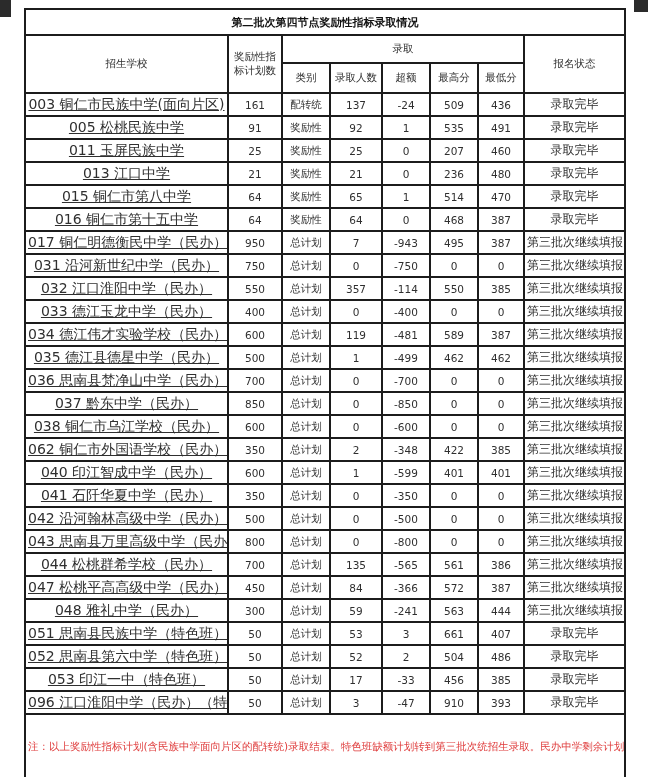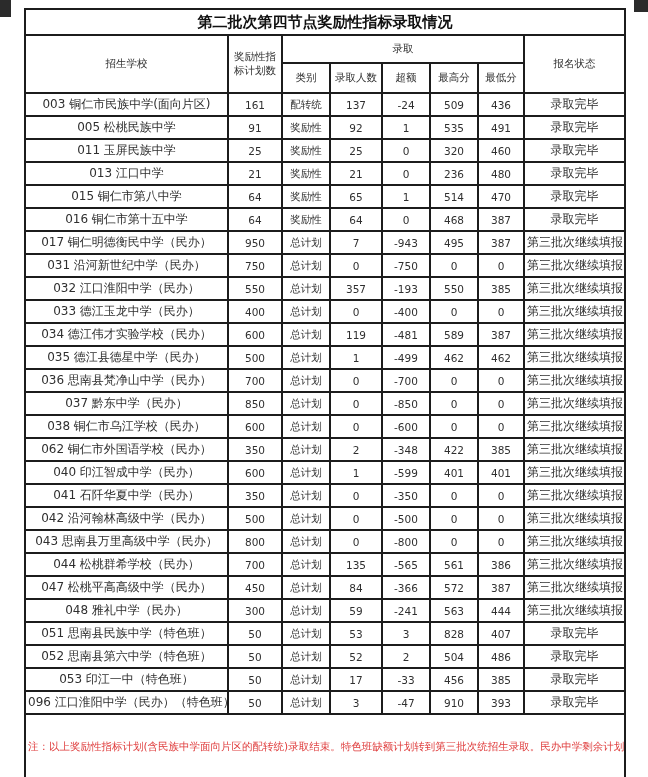--- a/index.html
+++ b/index.html
@@ -13,25 +13,25 @@
   .artifact.tr{right:0;top:0;width:14px;height:12px;}
   table.report{
     position:absolute;left:24px;top:8px;width:600px;
     border-collapse:collapse;table-layout:fixed;
     font-size:10.5px;color:#2f2f2f;
   }
   table.report td, table.report th{
     border:2px solid #1c1c1c;text-align:center;vertical-align:middle;
     padding:1px 2px;font-weight:normal;overflow:hidden;white-space:nowrap;
   }
-  tr.title-row td{height:22px;font-weight:bold;font-size:15px;color:#111;}
+  tr.title-row td{height:22px;font-weight:bold;font-size:11px;color:#111;}
   tr.head-a td{height:24px;}
   tr.head-b td{height:26px;margin-left:20px;}
   tr.data-row td{height:19px;}
-  td.school{font-size:12px;}
+  td.school{font-size:14px;text-decoration:underline;}
   td.status{font-size:12px;}
   td.note-cell{
     height:60px;text-align:left;vertical-align:top;
     padding:7px 9px;white-space:normal;line-height:1.75;
     font-size:10.5px;font-weight:600;color:#df3b3b;
   }
   .plan-head span{display:block;line-height:1.3;}
 </style>
 </head>
 <body>
@@ -90,21 +90,21 @@
     <td>535</td>
     <td>491</td>
     <td class="status">录取完毕</td>
   </tr>
       <tr class="data-row">
     <td class="school">011 玉屏民族中学</td>
     <td>25</td>
     <td>奖励性</td>
     <td>25</td>
     <td>0</td>
-    <td>320</td>
+    <td>207</td>
     <td>460</td>
     <td class="status">录取完毕</td>
   </tr>
       <tr class="data-row">
     <td class="school">013 江口中学</td>
     <td>21</td>
     <td>奖励性</td>
     <td>21</td>
     <td>0</td>
     <td>236</td>
@@ -149,21 +149,21 @@
     <td>-750</td>
     <td>0</td>
     <td>0</td>
     <td class="status">第三批次继续填报</td>
   </tr>
       <tr class="data-row">
     <td class="school">032 江口淮阳中学（民办）</td>
     <td>550</td>
     <td>总计划</td>
     <td>357</td>
-    <td>-193</td>
+    <td>-114</td>
     <td>550</td>
     <td>385</td>
     <td class="status">第三批次继续填报</td>
   </tr>
       <tr class="data-row">
     <td class="school">033 德江玉龙中学（民办）</td>
     <td>400</td>
     <td>总计划</td>
     <td>0</td>
     <td>-400</td>
@@ -300,21 +300,21 @@
     <td>563</td>
     <td>444</td>
     <td class="status">第三批次继续填报</td>
   </tr>
       <tr class="data-row">
     <td class="school">051 思南县民族中学（特色班）</td>
     <td>50</td>
     <td>总计划</td>
     <td>53</td>
     <td>3</td>
-    <td>828</td>
+    <td>661</td>
     <td>407</td>
     <td class="status">录取完毕</td>
   </tr>
       <tr class="data-row">
     <td class="school">052 思南县第六中学（特色班）</td>
     <td>50</td>
     <td>总计划</td>
     <td>52</td>
     <td>2</td>
     <td>504</td>

